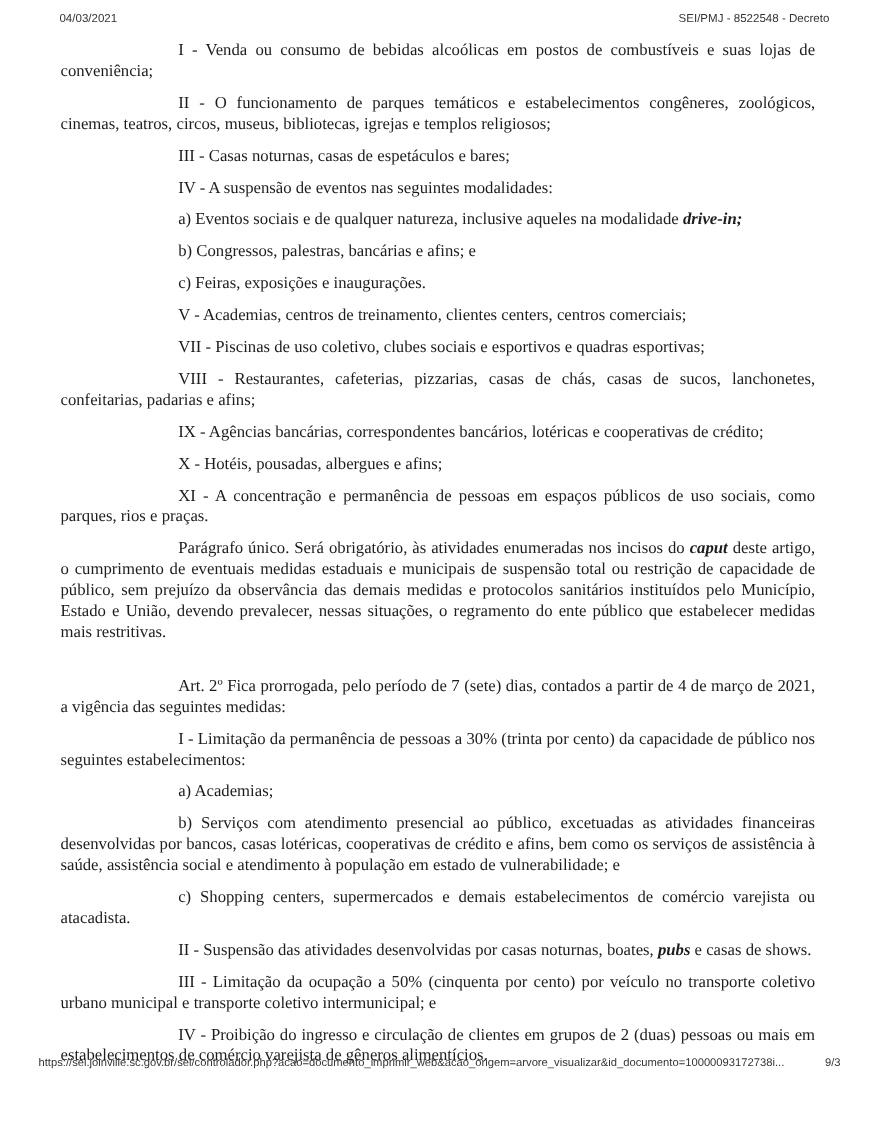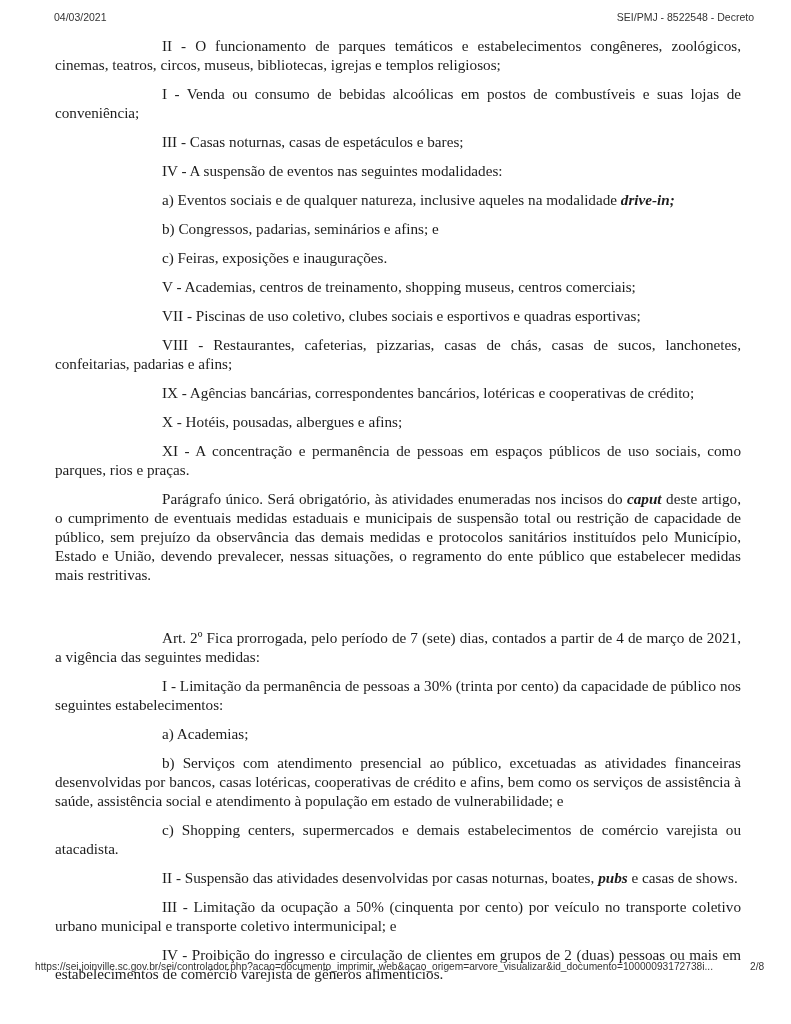--- a/index.html
+++ b/index.html
@@ -2,51 +2,51 @@
 <html><head>
 <meta charset="utf-8">
 <style>
   html, body { margin: 0; padding: 0; background: #ffffff; }
   body { width: 791px; height: 1024px; position: relative; overflow: hidden; color: #1a1a1a; }
   .hdr { position: absolute; top: 11px; font-family: "Liberation Sans", sans-serif; font-size: 10.5px; color: #333; padding-left: 19px; }
   .hdr-date { left: 35px; }
   .hdr-title { left: 0; width: 735px; text-align: right; }
   .doc { position: absolute; left: 55px; top: 36px; width: 686px; font-family: "Liberation Serif", serif; font-size: 15.2px; line-height: 19px; color: #1c1c1c; }
   .doc p { margin: 0 0 10px 0; text-align: justify; text-indent: 107px; }
-  .doc p.gap { margin-top: 44px; }
+  .doc p.gap { margin-top: 30px; }
   .ftr { position: absolute; top: 961px; font-family: "Liberation Sans", sans-serif; font-size: 10.2px; color: #333; }
   .ftr-url { left: 35px; width: 705px; white-space: nowrap; overflow: hidden; }
   .ftr-page { left: 750px; }
   em { font-style: italic; font-weight: bold; }
 </style>
 </head>
 <body>
 
 <div class="hdr hdr-date">04/03/2021</div>
 <div class="hdr hdr-title">SEI/PMJ - 8522548 - Decreto</div>
 
 <div class="doc">
+  <p>I - Venda ou consumo de bebidas alcoólicas em postos de combustíveis e suas lojas de conveniência;</p>
   <p>II - O funcionamento de parques temáticos e estabelecimentos congêneres,  zoológicos, cinemas, teatros, circos, museus, bibliotecas, igrejas e templos religiosos;</p>
-  <p>I - Venda ou consumo de bebidas alcoólicas em postos de combustíveis e suas lojas de conveniência;</p>
   <p>III - Casas noturnas, casas de espetáculos e bares;</p>
   <p>IV - A suspensão de eventos nas seguintes modalidades:</p>
   <p><span>a) Eventos sociais e de qualquer natureza, inclusive aqueles na modalidade </span><em>drive-in;</em><span></span></p>
-  <p>b) Congressos, padarias, seminários e afins; e</p>
+  <p>b) Congressos, palestras, bancárias e afins; e</p>
   <p>c) Feiras, exposições e inaugurações.</p>
-  <p>V - Academias, centros de treinamento, shopping museus, centros comerciais;</p>
+  <p>V - Academias, centros de treinamento, clientes centers, centros comerciais;</p>
   <p>VII - Piscinas de uso coletivo, clubes sociais e esportivos e quadras esportivas;</p>
   <p>VIII - Restaurantes, cafeterias, pizzarias, casas de chás, casas de sucos, lanchonetes, confeitarias, padarias e afins;</p>
   <p>IX - Agências bancárias, correspondentes bancários, lotéricas e cooperativas de crédito;</p>
   <p>X - Hotéis, pousadas, albergues e afins;</p>
   <p>XI - A concentração e permanência de pessoas em espaços públicos de uso sociais, como parques, rios e praças.</p>
   <p><span>Parágrafo único. Será obrigatório, às atividades enumeradas nos incisos do </span><em>caput</em><span> deste artigo, o cumprimento de eventuais medidas estaduais e municipais de suspensão total ou restrição de capacidade de público, sem prejuízo da observância das demais medidas e protocolos sanitários instituídos pelo Município, Estado e União, devendo prevalecer, nessas situações, o regramento do ente público que estabelecer medidas mais restritivas.</span></p>
   <p class="gap">Art. 2º Fica prorrogada, pelo período de 7 (sete) dias, contados a partir de 4 de março de 2021, a vigência das seguintes medidas:</p>
   <p>I - Limitação da permanência de pessoas a 30% (trinta por cento) da capacidade de público nos seguintes estabelecimentos:</p>
   <p>a) Academias;</p>
   <p>b) Serviços com atendimento presencial ao público, excetuadas as atividades financeiras desenvolvidas por bancos, casas lotéricas, cooperativas de crédito e afins, bem como os serviços de assistência à saúde, assistência social e atendimento à população em estado de vulnerabilidade; e</p>
   <p>c) Shopping centers, supermercados e demais estabelecimentos de comércio varejista ou atacadista.</p>
   <p><span>II - Suspensão das atividades desenvolvidas por casas noturnas, boates, </span><em>pubs</em><span> e casas de shows.</span></p>
   <p>III - Limitação da ocupação a 50% (cinquenta por cento) por veículo no transporte coletivo urbano municipal e transporte coletivo intermunicipal; e</p>
   <p>IV - Proibição do ingresso e circulação de clientes em grupos de 2 (duas) pessoas ou mais em estabelecimentos de comércio varejista de gêneros alimentícios.</p>
 </div>
 
 <div class="ftr ftr-url">https://sei.joinville.sc.gov.br/sei/controlador.php?acao=documento_imprimir_web&amp;acao_origem=arvore_visualizar&amp;id_documento=10000093172738i...</div>
-<div class="ftr ftr-page">2/8</div>
+<div class="ftr ftr-page">9/3</div>
 
 </body></html>

